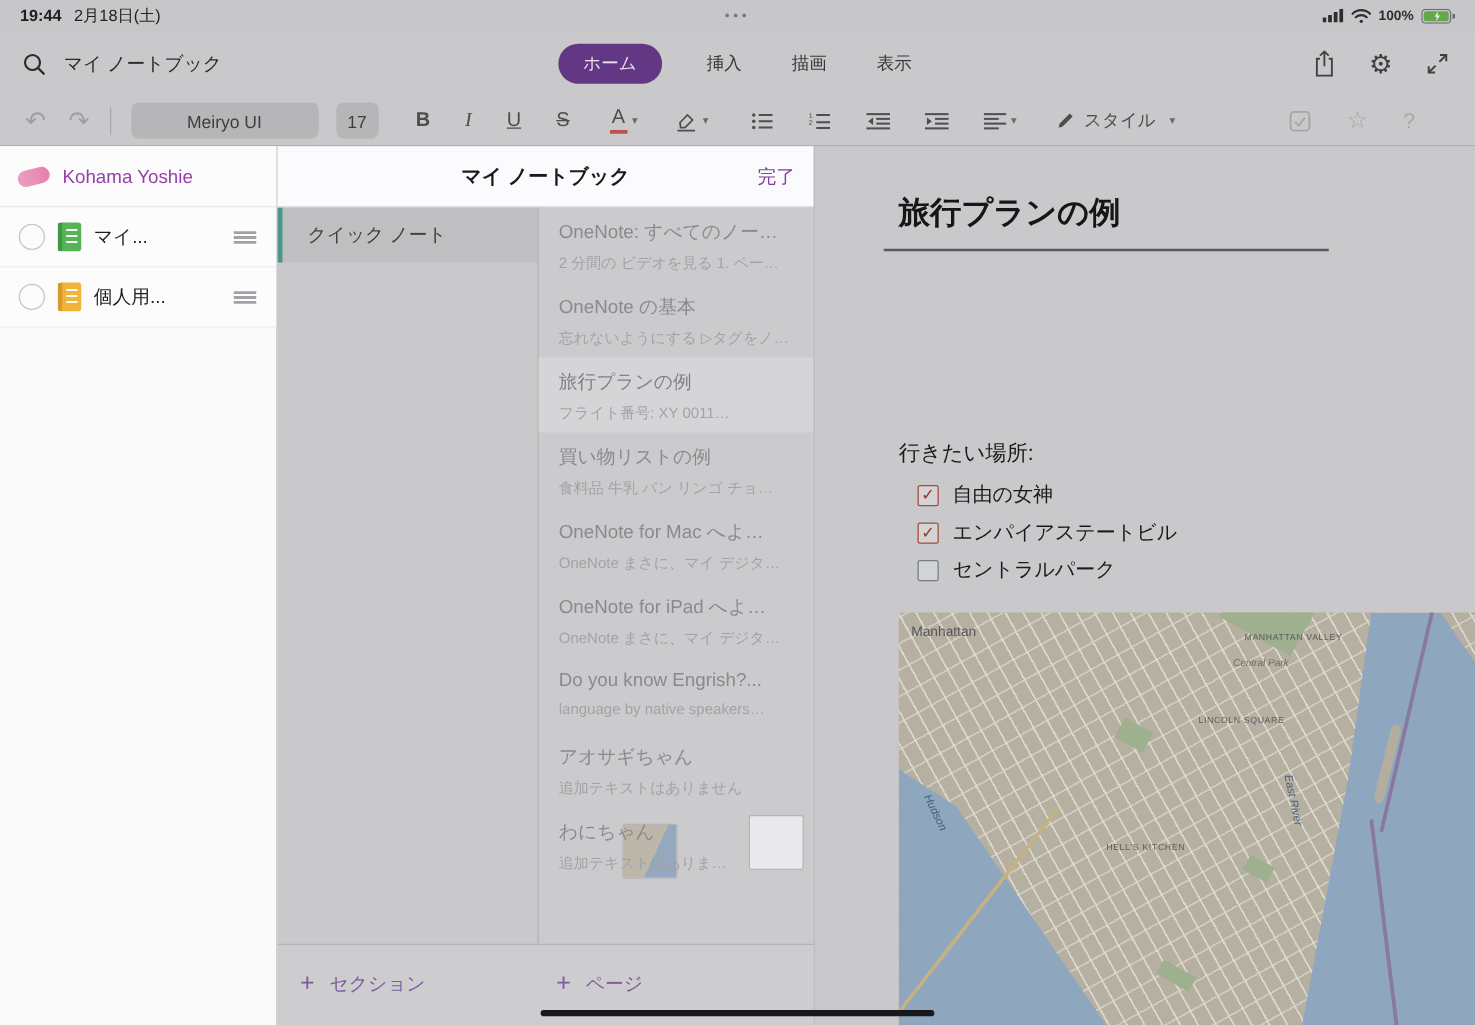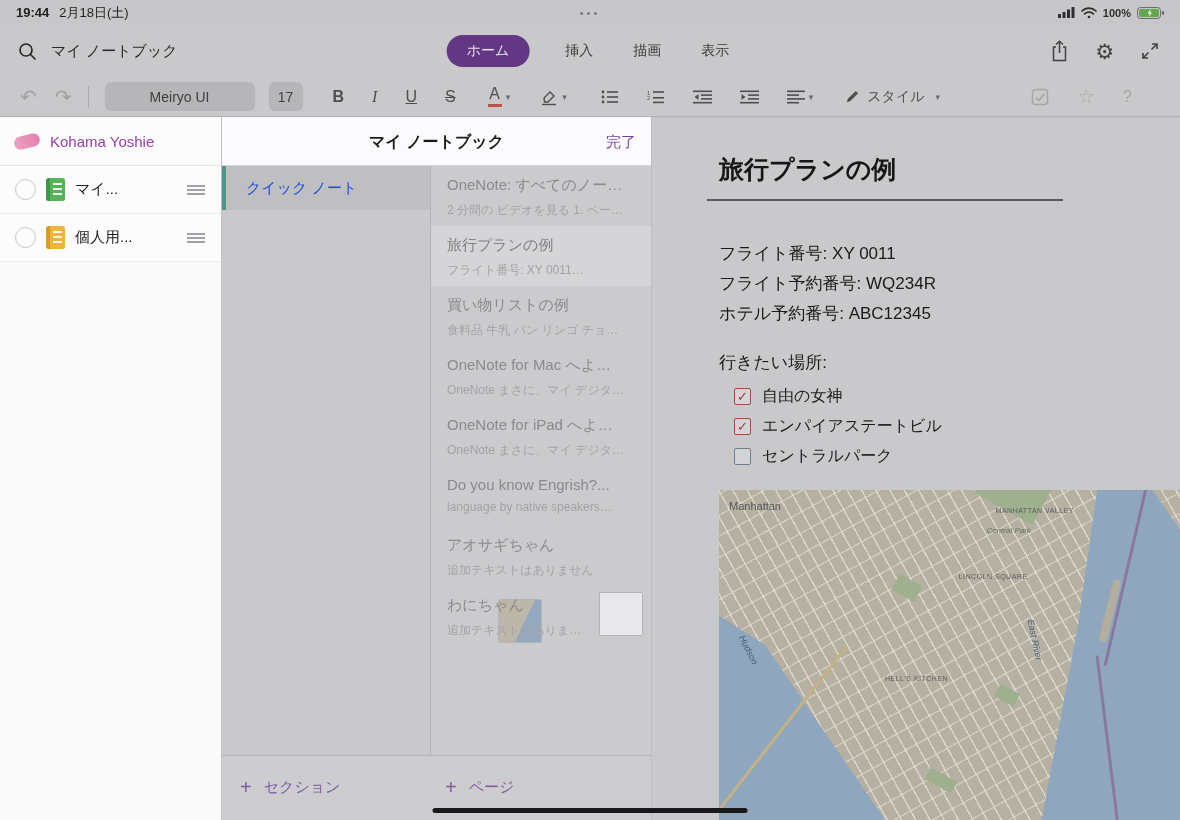--- a/index.html
+++ b/index.html
@@ -69,21 +69,21 @@
   .sb-more{padding:20px 0 0 38px;font-size:14px;color:#8c8c90;white-space:nowrap;overflow:hidden}
 
   
   .panel{position:absolute;left:222px;width:429px;top:0;bottom:0}
   .panel-header{position:absolute;top:0;left:0;right:0;height:49px;background:#fbfbfd;border-bottom:1px solid #d6d6d8}
   .panel-title{line-height:49px;text-align:center;font-weight:bold;font-size:16px;color:#1a1a1c}
   .panel-done{position:absolute;right:15px;top:0;line-height:49px;color:#7b3fa2;font-size:15px}
   .panel-list{position:absolute;top:49px;bottom:65px;left:0;right:0;background:#c9c9cb;overflow:hidden}
   .sections-col{position:absolute;left:0;top:0;bottom:0;width:208px}
   .section-row{height:44px;background:#bfbfc1;border-left:4px solid #4d948d;display:flex;align-items:center;
-    padding-left:20px;font-size:15px;color:#1d4ed8}
+    padding-left:20px;font-size:15px;color:#404040}
   .pages-col{position:absolute;left:208px;right:0;top:0;bottom:0;border-left:1px solid #b2b2b4;background:#cbcbcd}
   .page-row{height:60px;padding:10px 14px 0 16px;position:relative}
   .pr-title{font-size:15px;color:#8a8a8d;white-space:nowrap;overflow:hidden}
   .pr-sub{font-size:12px;color:#a3a3a6;margin-top:7px;white-space:nowrap;overflow:hidden}
   .page-row.selected{background:#d5d5d7}
   .page-row.selected .pr-title{color:#818184}
   .page-row.selected .pr-title,.page-row.selected .pr-sub{max-width:140px}
   .pr-thumb{position:absolute;right:8px;top:8px;width:44px;height:44px;border:1px solid #b4b4b6;border-radius:2px}
   .pr-thumb.map{background:linear-gradient(115deg,#bdb7aa 0 58%,#94a9c0 58%)}
   .pr-thumb.blank{background:#e9e9eb;top:6px}
@@ -305,20 +305,24 @@
       </div>
       <div class="panel-list">
         <div class="sections-col">
           <div class="section-row">クイック ノート</div>
         </div>
         <div class="pages-col">
           <div class="page-row">
             <div class="pr-title">OneNote: すべてのノー…</div>
             <div class="pr-sub">2 分間の ビデオを見る 1. ペー…</div>
           </div>
+          <div class="page-row">
+            <div class="pr-title">OneNote の基本</div>
+            <div class="pr-sub">忘れないようにする ▷タグをノ…</div>
+          </div>
           <div class="page-row selected">
             <div class="pr-title">旅行プランの例</div>
             <div class="pr-sub">フライト番号: XY 0011…</div>
             <span class="pr-thumb map"></span>
           </div>
           <div class="page-row">
             <div class="pr-title">買い物リストの例</div>
             <div class="pr-sub">食料品 牛乳 パン リンゴ チョ…</div>
           </div>
           <div class="page-row">
@@ -351,25 +355,20 @@
         </span>
         <span class="add-btn add-page">
           <span class="plus">+</span>
           <span>ページ</span>
         </span>
       </div>
     </div>
 
     <main class="content">
       <h1 class="content-title">旅行プランの例</h1>
-      <div class="content-lines">
-        <div>フライト番号: XY 0011</div>
-        <div>フライト予約番号: WQ234R</div>
-        <div>ホテル予約番号: ABC12345</div>
-      </div>
       <div class="places-label">行きたい場所:</div>
       <div class="places">
         <div class="place checked">
           <span class="box">
               <span class="mark">✓</span>
             </span>
           <span>自由の女神</span>
         </div>
         <div class="place checked">
           <span class="box">

